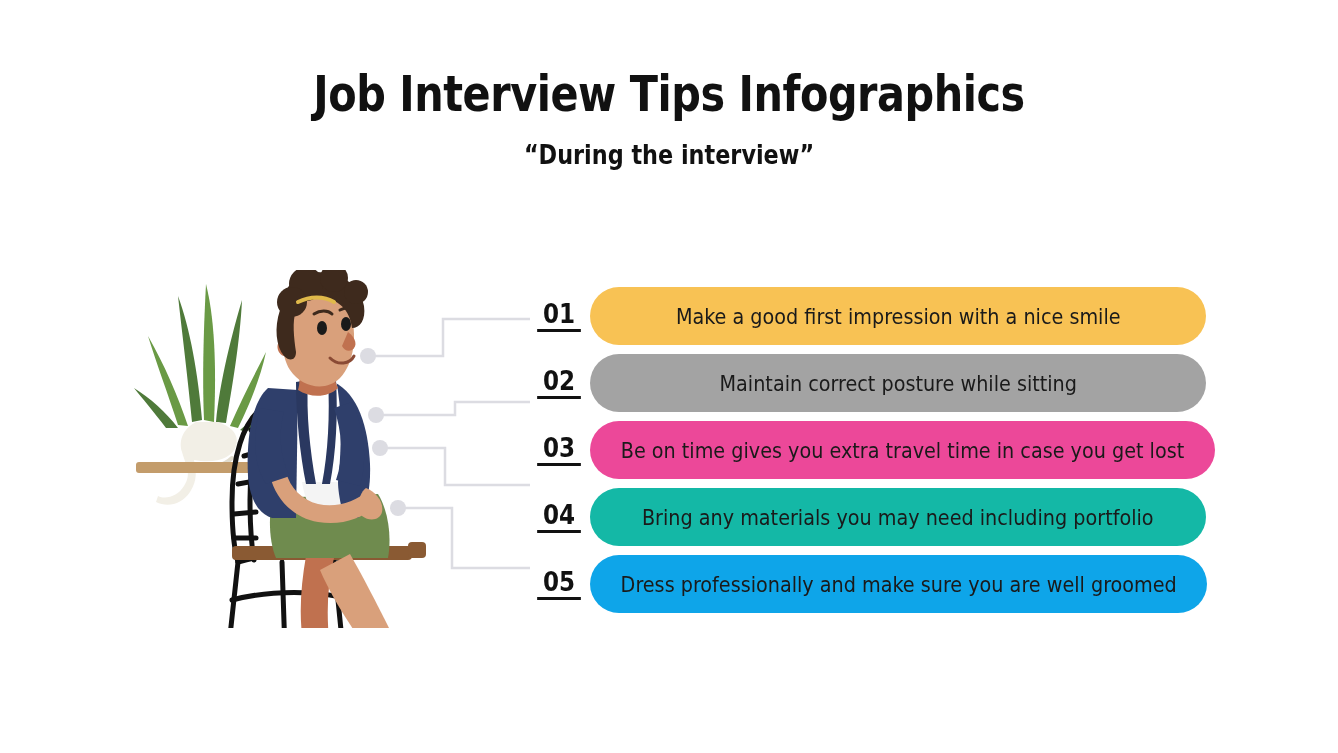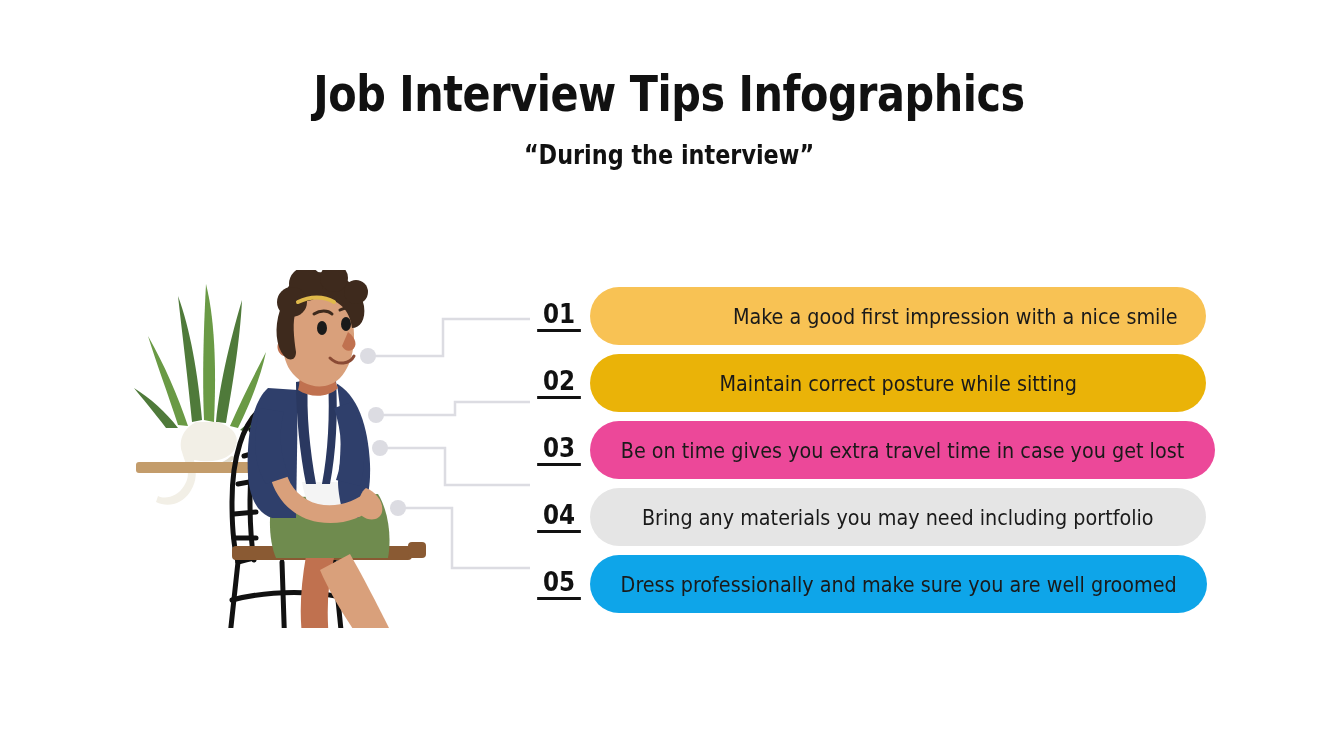--- a/index.html
+++ b/index.html
@@ -255,42 +255,42 @@
       <circle cx="398" cy="508" r="8"></circle>
       <circle cx="430" cy="654" r="8"></circle>
     </g>
     <line x1="137" y1="686" x2="510" y2="686" stroke="#e8e8ea" stroke-width="5"></line>
   </svg>
 
   <div id="list">
 
     <div class="row">
       <div class="num">01</div>
-      <div class="pill" style="background: rgb(248, 194, 84); justify-content: flex-end;">
+      <div class="pill" style="background: rgb(248, 194, 84);">
         <span class="pill-text">Make a good first impression with a nice smile</span>
       </div>
     </div>
 
     <div class="row">
       <div class="num">02</div>
-      <div class="pill" style="background: #eab308;">
+      <div class="pill" style="background: #a3a3a3;">
         <span class="pill-text">Maintain correct posture while sitting</span>
       </div>
     </div>
 
     <div class="row">
       <div class="num">03</div>
       <div class="pill" style="background: #ec4899;">
         <span class="pill-text">Be on time gives you extra travel time in case you get lost</span>
       </div>
     </div>
 
     <div class="row">
       <div class="num">04</div>
-      <div class="pill" style="background: #e5e5e5;">
+      <div class="pill" style="background: #14b8a6;">
         <span class="pill-text">Bring any materials you may need including portfolio</span>
       </div>
     </div>
 
     <div class="row">
       <div class="num">05</div>
       <div class="pill" style="background: #0ea5e9;">
         <span class="pill-text">Dress professionally and make sure you are well groomed</span>
       </div>
     </div>

